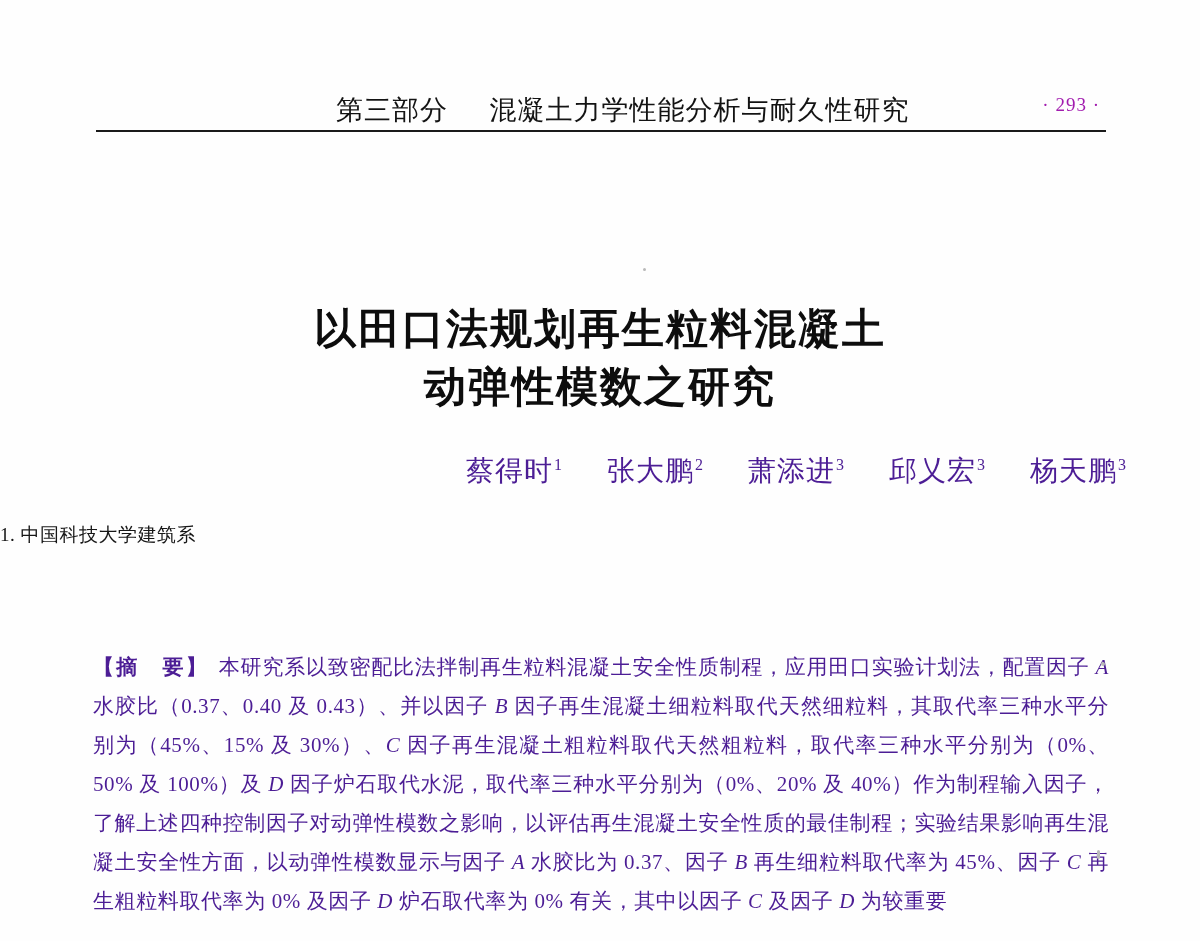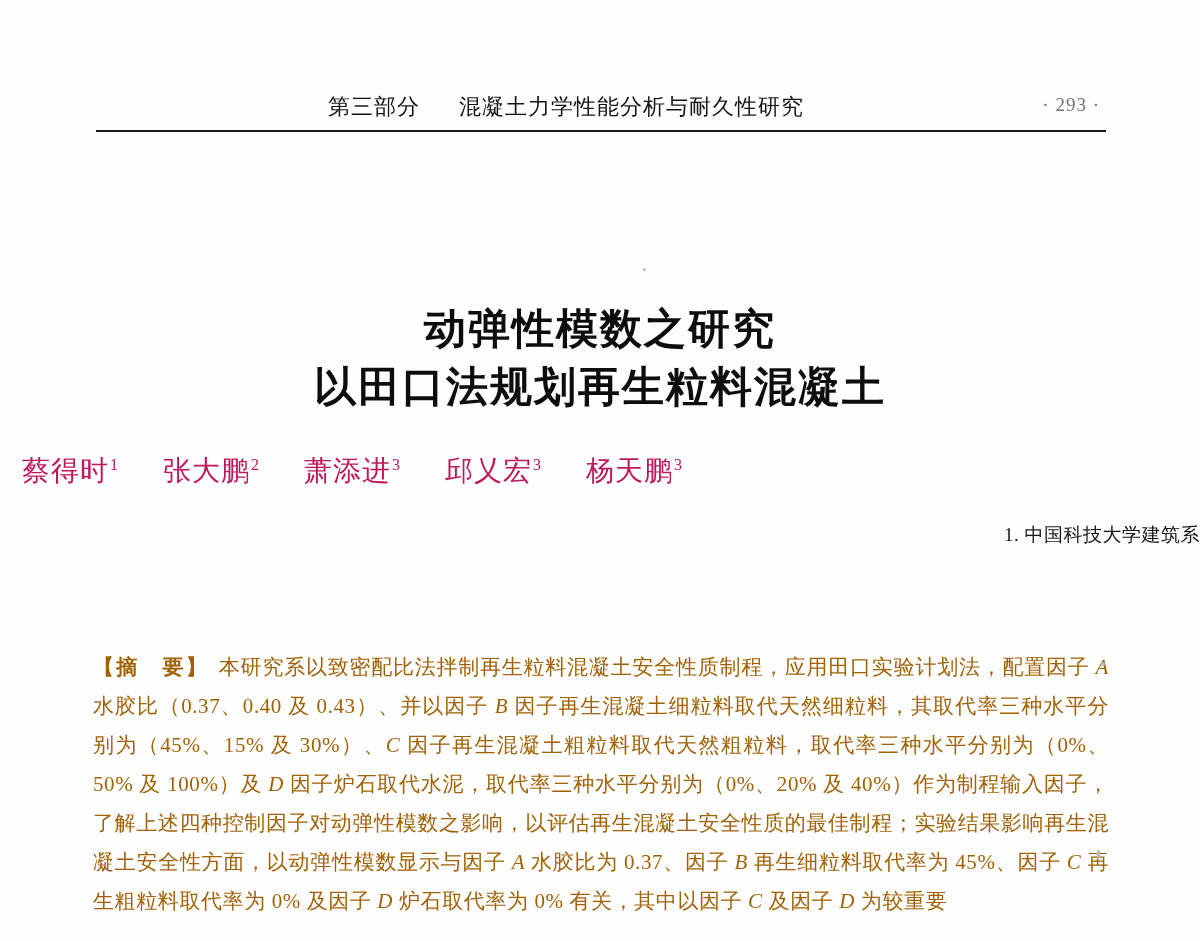--- a/index.html
+++ b/index.html
@@ -27,38 +27,38 @@
   
   .runhead {
     position: absolute;
     left: 96px;
     top: 92px;
     width: 1010px;
     height: 40px;
   }
   .runhead-title {
     position: absolute;
-    left: 232px;
+    left: 240px;
     top: 0px;
-    font-size: 22px;
+    font-size: 27px;
     letter-spacing: 1px;
     color: #131313;
     white-space: nowrap;
   }
   .runhead-sep {
     display: inline-block;
     width: 26px;
   }
   .runhead-page {
     position: absolute;
     right: 6px;
     top: 2px;
     font-size: 19px;
     letter-spacing: 1px;
-    color: #737373;
+    color: #a21caf;
     white-space: nowrap;
   }
   .runhead-rule {
     position: absolute;
     left: 0px;
     top: 38px;
     width: 1010px;
     height: 0;
     border-top: 2px solid #1a1a1a;
   }
@@ -79,60 +79,60 @@
     line-height: 58px;
     color: #0d0d0d;
   }
 
   
   .authors {
     position: absolute;
     left: 0;
     top: 452px;
     width: 1149px;
-    text-align: left;
+    text-align: right;
     font-size: 28px;
     letter-spacing: 1px;
-    color: #be185d;
+    color: #4c1d95;
   }
   .author {
     display: inline-block;
     margin: 0 22px;
     white-space: nowrap;
   }
   .author sup {
     font-size: 16px;
     vertical-align: super;
     margin-left: 1px;
   }
 
   
   .affils {
     position: absolute;
     left: 0;
     top: 520px;
     width: 1200px;
-    text-align: right;
+    text-align: left;
     font-size: 19px;
     line-height: 29px;
     letter-spacing: 0.5px;
     color: #161616;
   }
 
   
   .abstract {
     position: absolute;
     left: 93px;
     top: 648px;
     width: 1016px;
     font-size: 21px;
     line-height: 39px;
     letter-spacing: 0.6px;
     text-align: justify;
-    color: #a16207;
+    color: #4c1d95;
   }
   .abstract-label {
     font-weight: bold;
     margin-right: 10px;
     letter-spacing: 2px;
   }
   .abstract p {
     margin: 0;
     text-indent: 0;
   }
@@ -159,22 +159,22 @@
     <div class="runhead-title">
       <span>第三部分</span>
       <span class="runhead-sep"></span>
       <span>混凝土力学性能分析与耐久性研究</span>
     </div>
     <div class="runhead-page">· 293 ·</div>
     <div class="runhead-rule"></div>
   </div>
 
   <div class="title-block">
+    <div class="title-line">以田口法规划再生粒料混凝土</div>
     <div class="title-line">动弹性模数之研究</div>
-    <div class="title-line">以田口法规划再生粒料混凝土</div>
   </div>
 
   <div class="authors">
     <span class="author"><span>蔡得时</span><sup>1</sup></span><span class="author"><span>张大鹏</span><sup>2</sup></span><span class="author"><span>萧添进</span><sup>3</sup></span><span class="author"><span>邱乂宏</span><sup>3</sup></span><span class="author"><span>杨天鹏</span><sup>3</sup></span>
   </div>
 
   <div class="affils">
     <div>1. 中国科技大学建筑系</div>
   </div>
 

